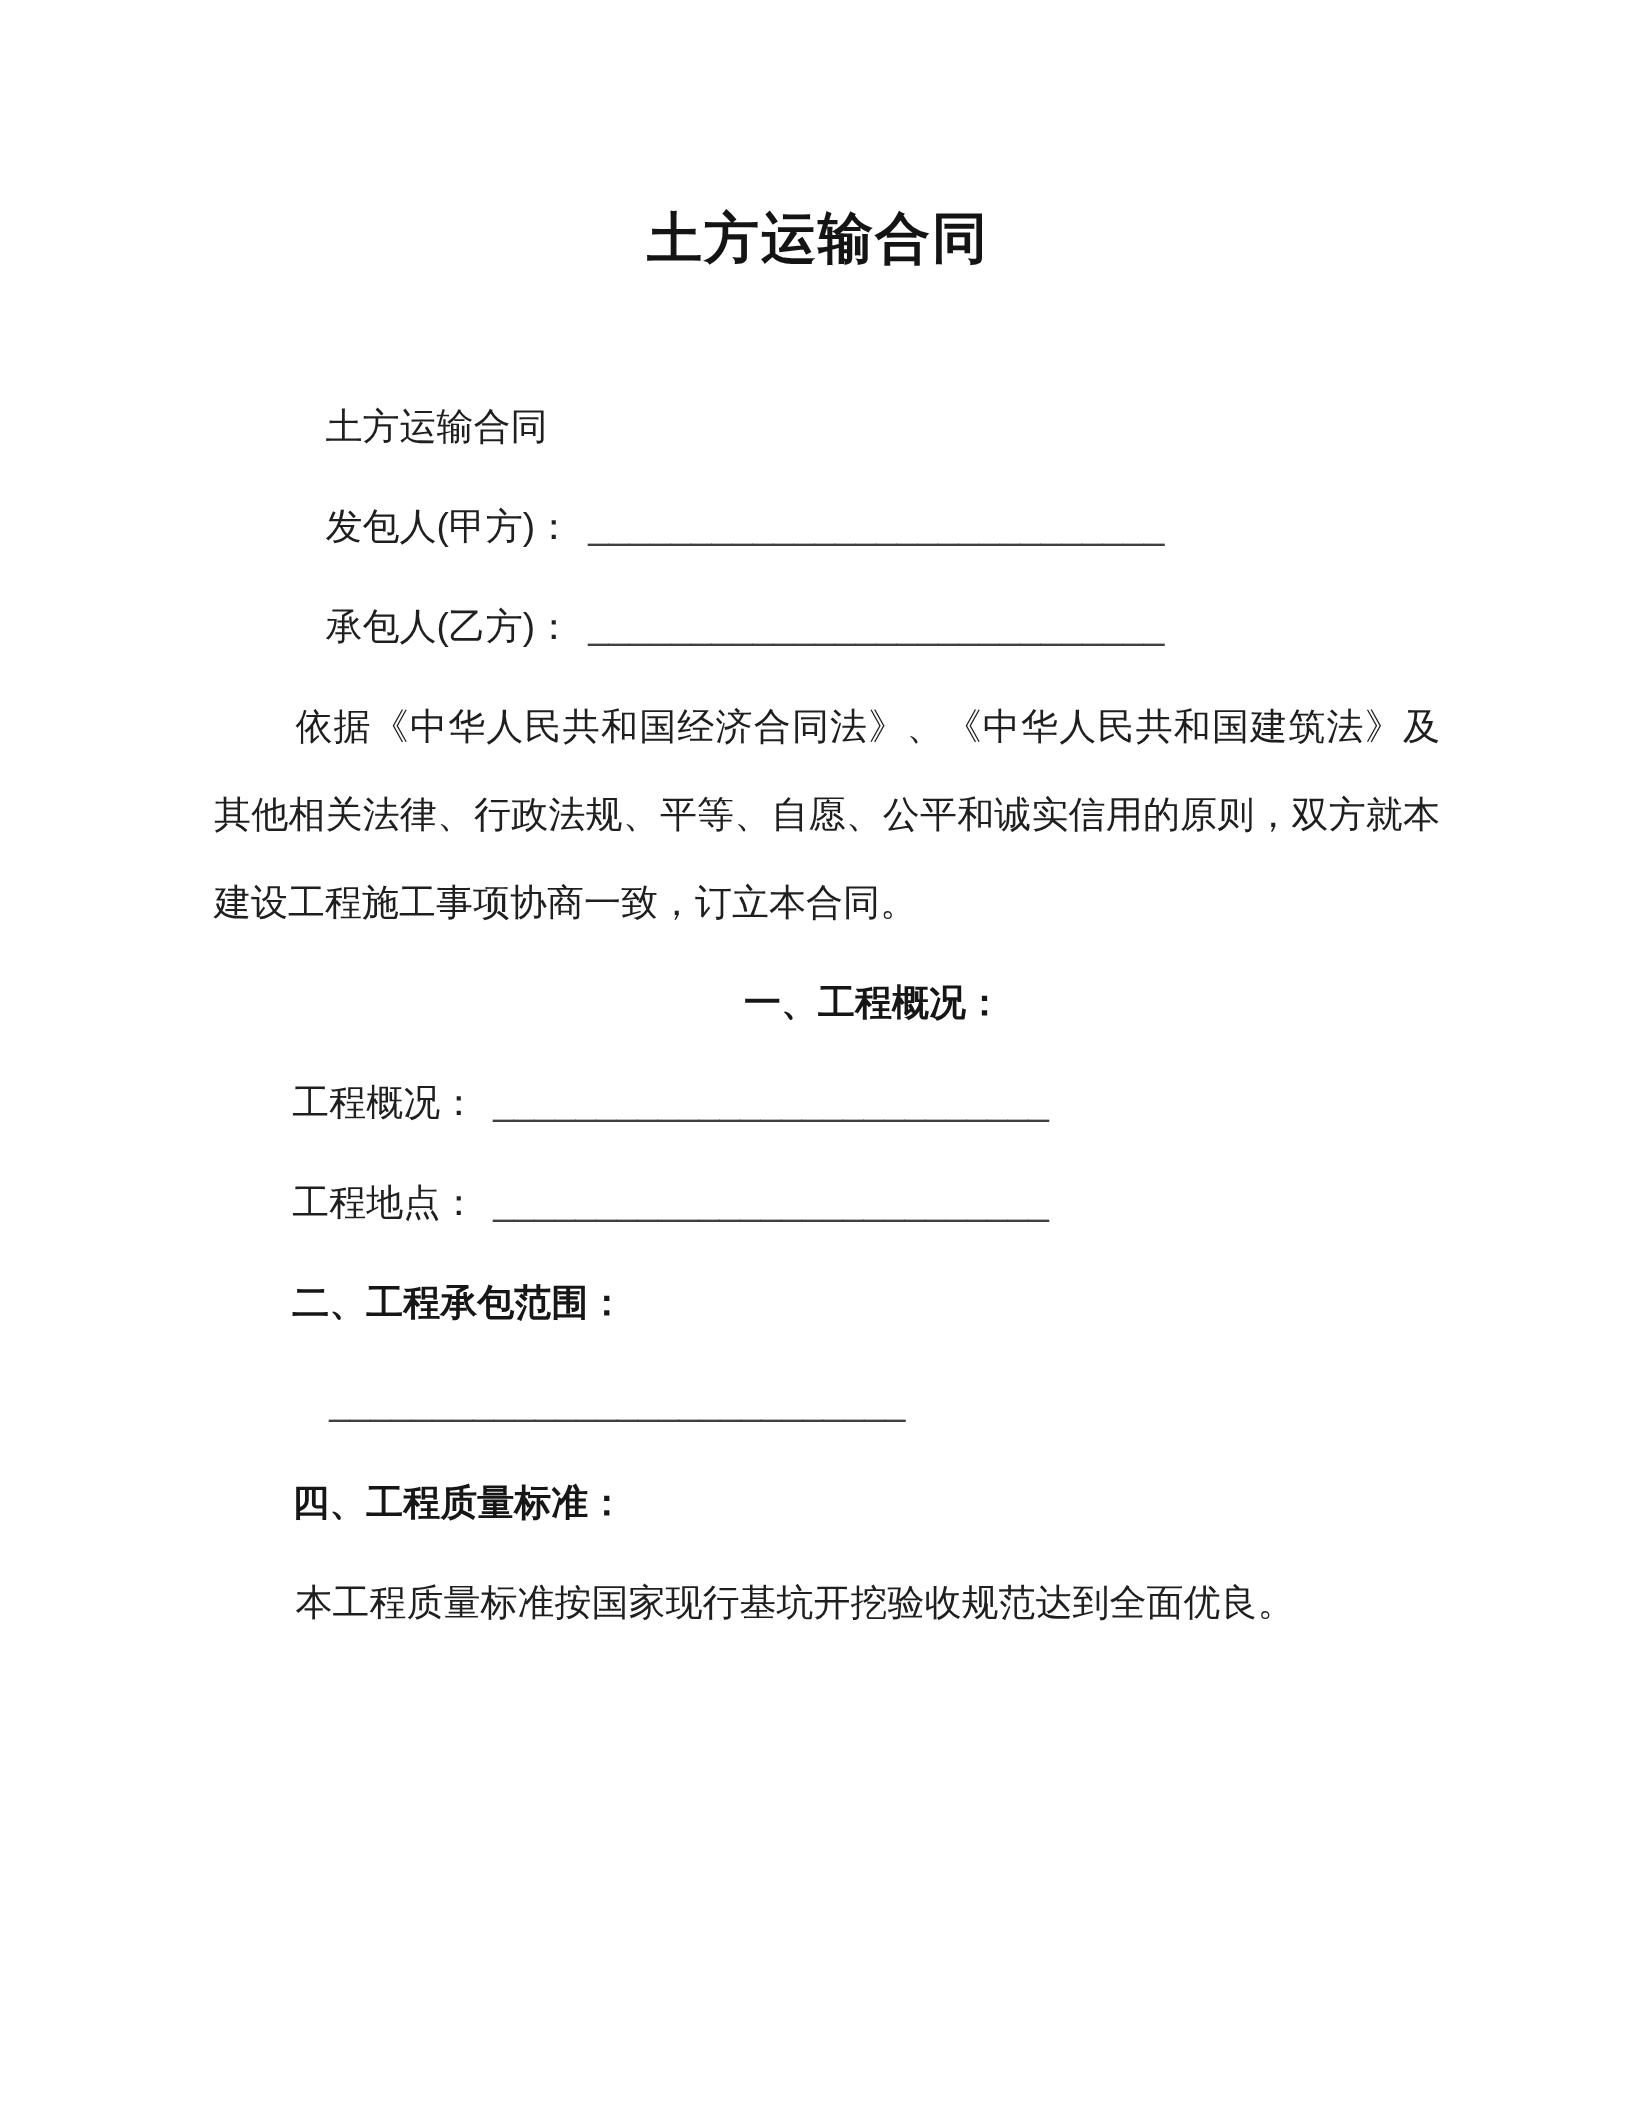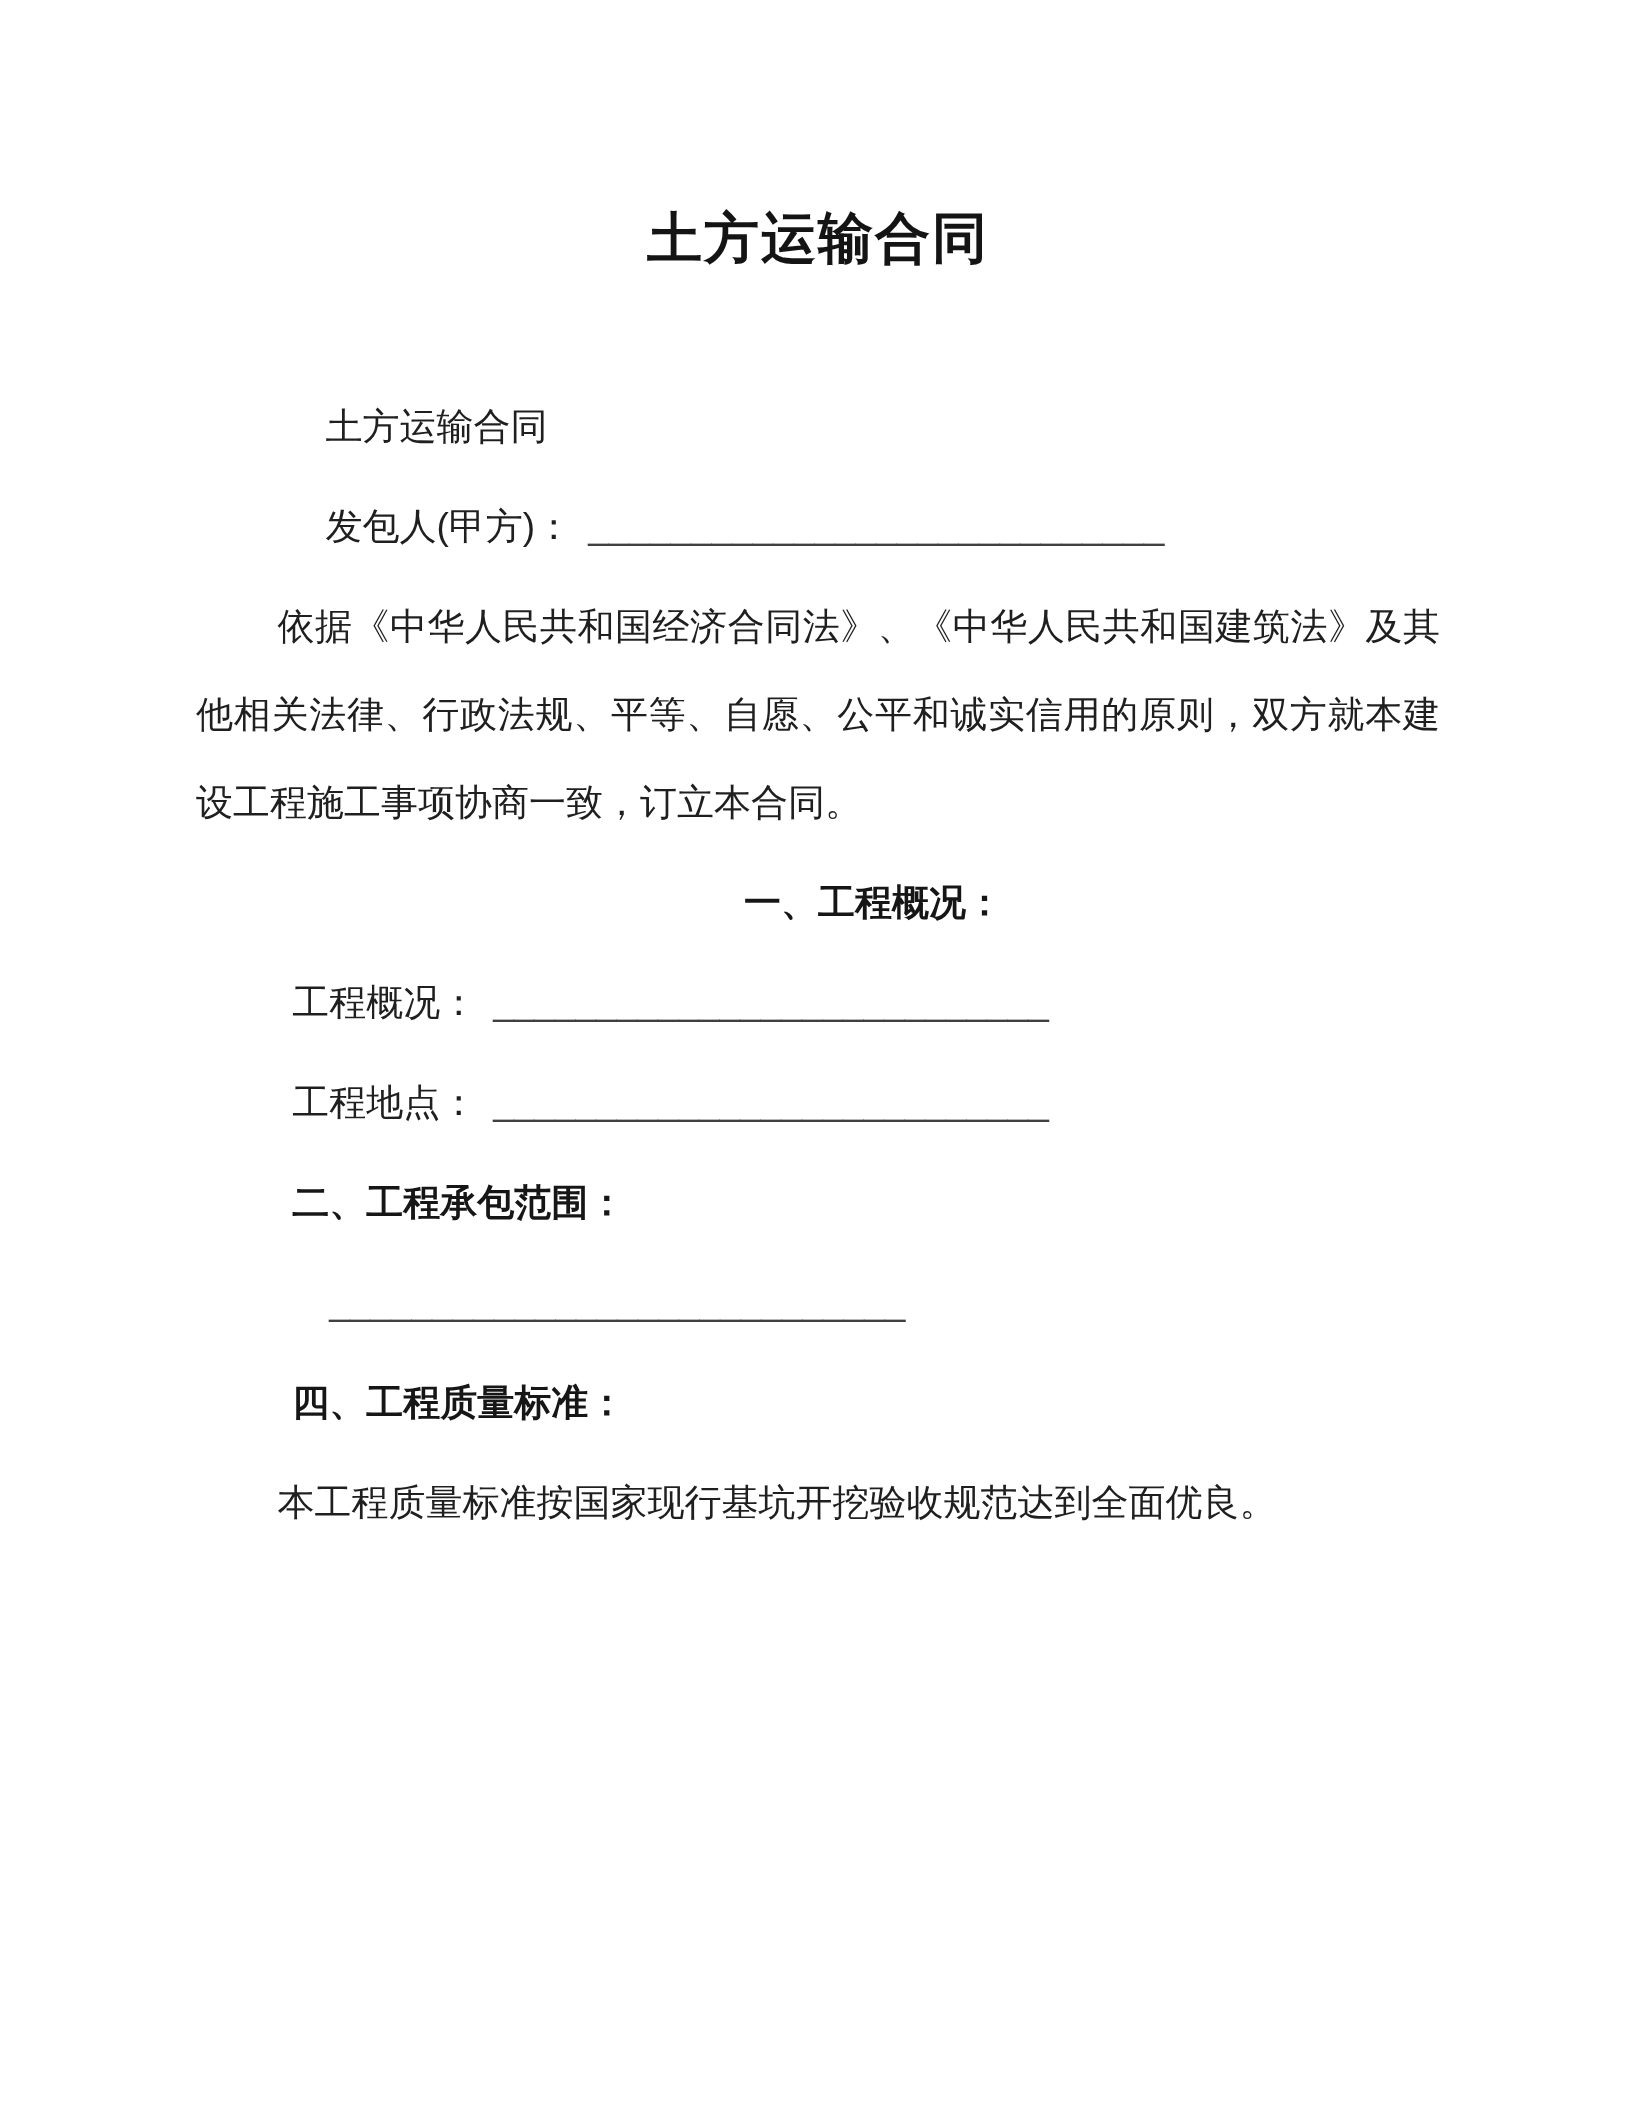--- a/index.html
+++ b/index.html
@@ -29,21 +29,21 @@
   }
   .para {
     font-size: 37px;
     line-height: 88px;
     font-weight: 400;
     margin: 0 0 12px 0;
     white-space: normal;
   }
   .heading { font-weight: 700; color: #161616; }
   .preamble { text-align: justify; }
-  .ind-22 { text-indent: 2.2em; }
+  .ind-22 { text-indent: 2.2em; margin-left: 18px; }
   .ind-26 { text-indent: 2.6em; }
   .ind-30 { text-indent: 3.0em; text-align: center; }
   .ind-35 { text-indent: 3.5em; }
   .blank {
     margin-left: 16px;
     color: #404040;
     letter-spacing: 0;
     white-space: nowrap;
     font-weight: 400;
   }
@@ -55,20 +55,23 @@
 <div class="page">
 
   <h1 class="title">土方运输合同</h1>
 
   <p class="para ind-35">土方运输合同</p>
 
   <p class="para ind-35">
     <span>发包人(甲方)：</span><span class="blank">____________________________</span>
   </p>
 
+  <p class="para ind-35">
+    <span>承包人(乙方)：</span><span class="blank">____________________________</span>
+  </p>
 
   <p class="para preamble ind-22">依据《中华人民共和国经济合同法》、《中华人民共和国建筑法》及其他相关法律、行政法规、平等、自愿、公平和诚实信用的原则，双方就本建设工程施工事项协商一致，订立本合同。</p>
 
   <p class="para heading ind-30">一、工程概况：</p>
 
   <p class="para ind-26">
     <span>工程概况：</span><span class="blank">___________________________</span>
   </p>
 
   <p class="para ind-26">

